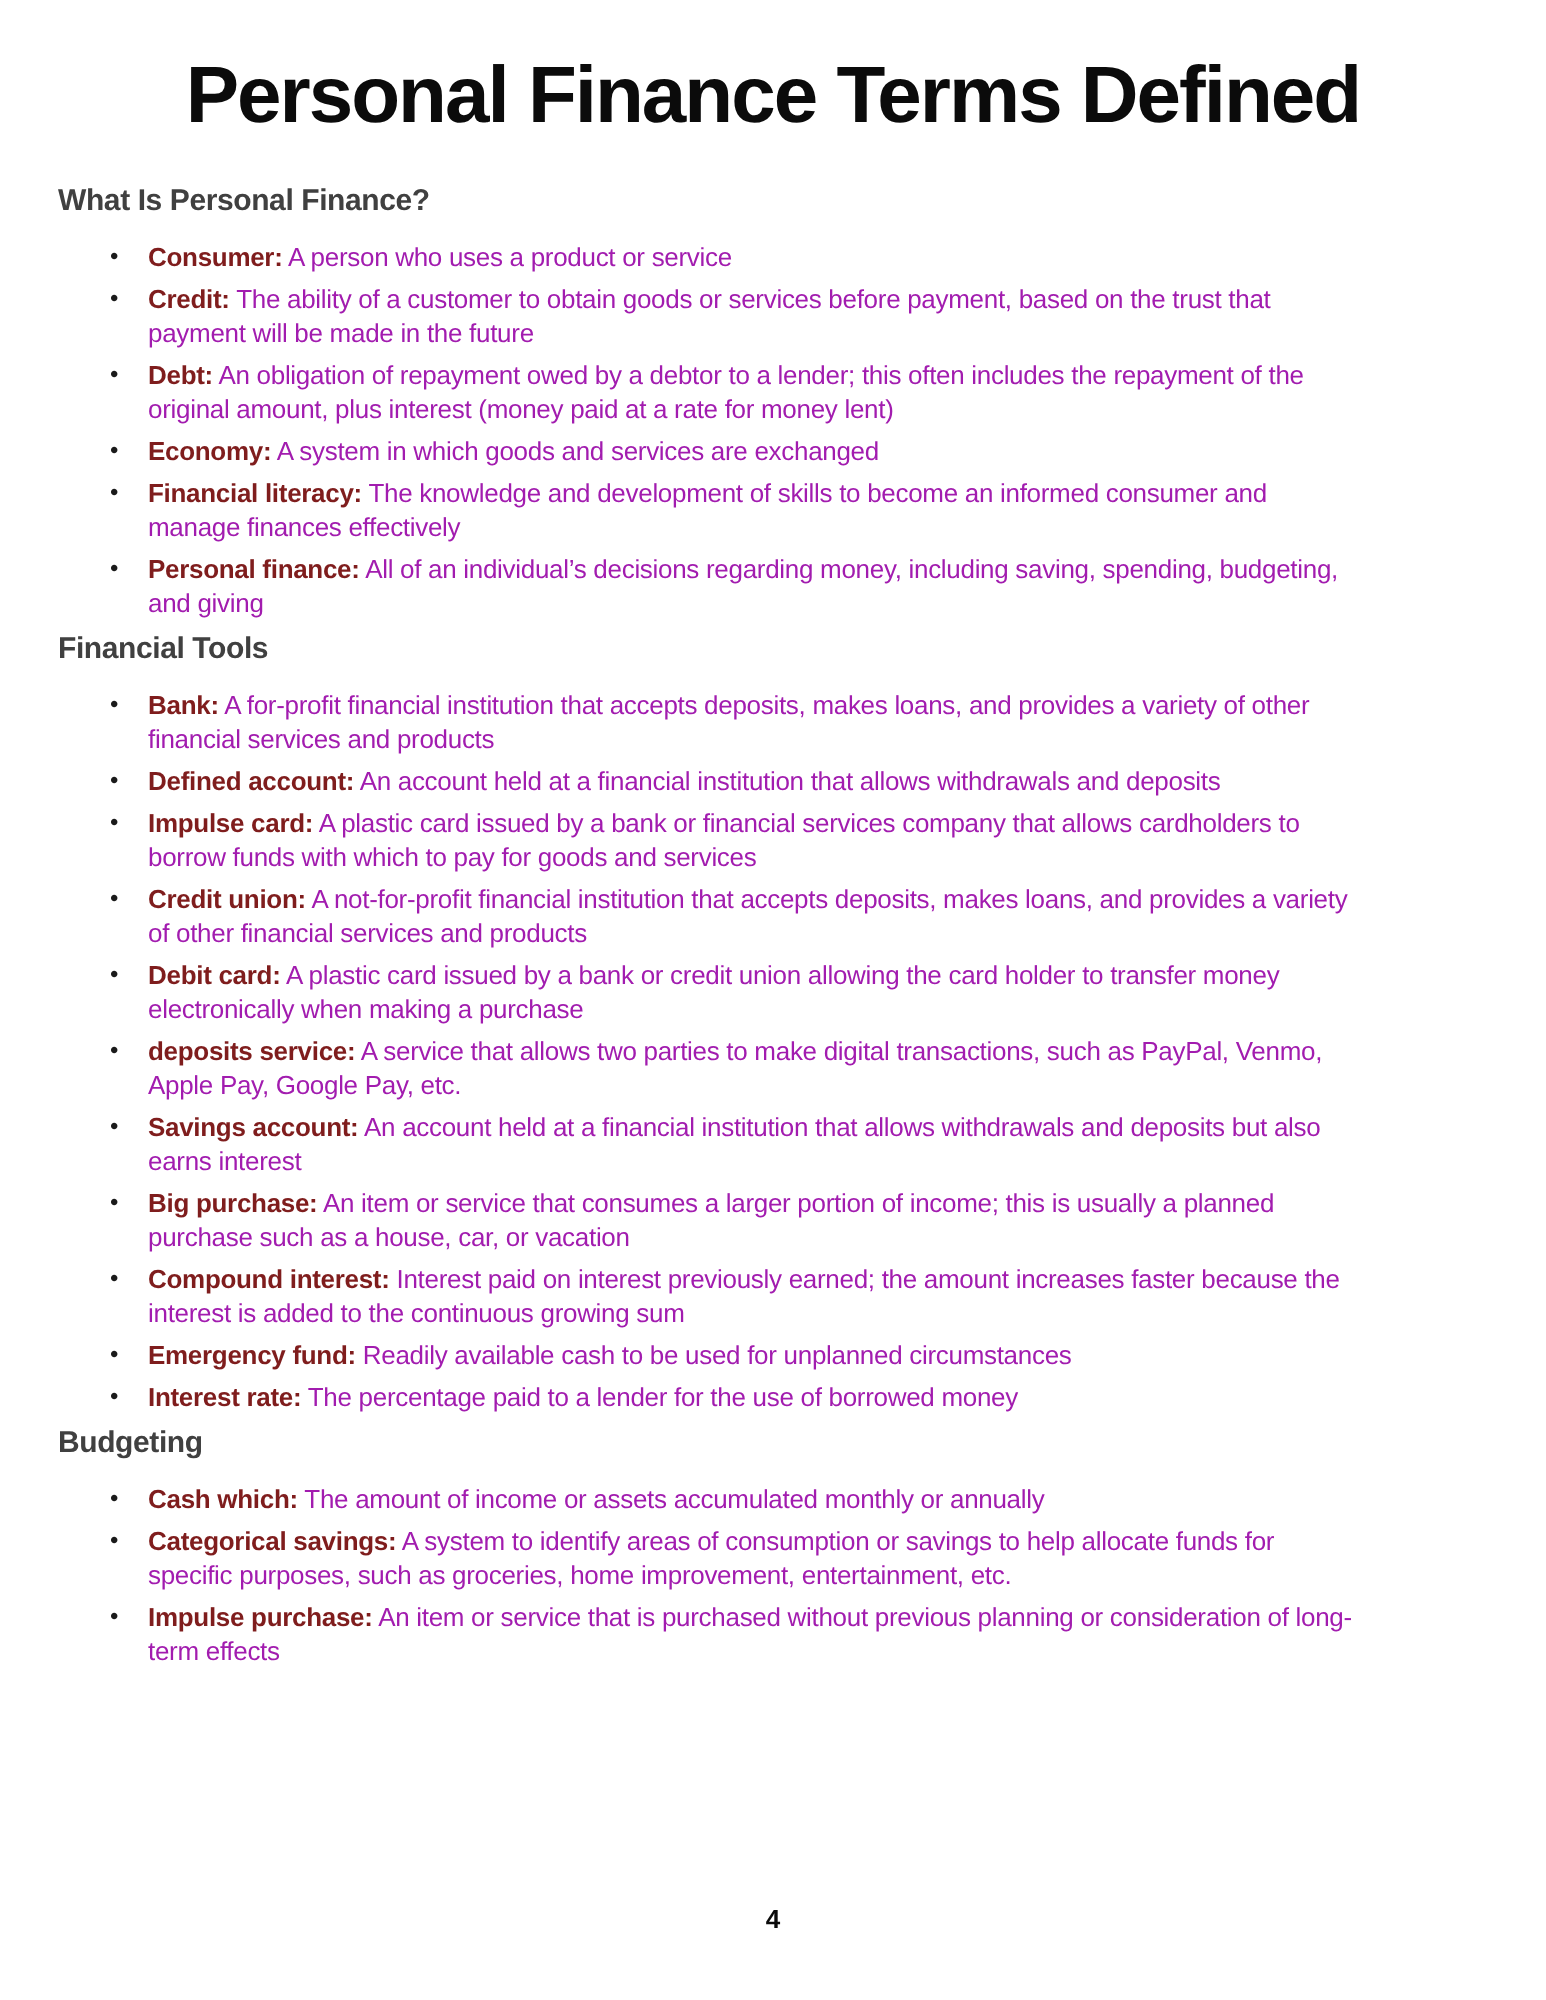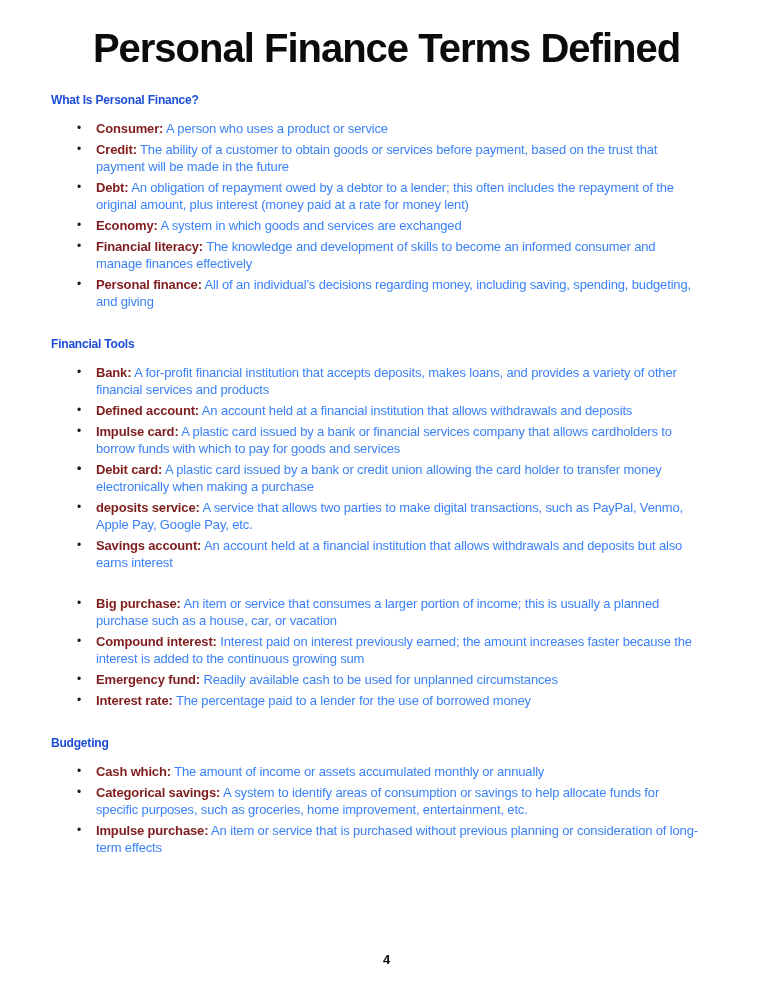--- a/index.html
+++ b/index.html
@@ -10,40 +10,40 @@
     color: #1a1a1a;
   }
   .page {
     position: relative;
     width: 773px;
     height: 1000px;
     margin: 0 auto;
     background: #ffffff;
     overflow: hidden;
     box-sizing: border-box;
-    padding: 0 51px;
+    padding: 0 29px;
   }
   .doc-title {
     margin: 26px 0 20px 0;
     text-align: center;
     font-size: 40px;
     line-height: 44px;
     font-weight: 900;
     letter-spacing: -1px;
     color: #0b0b0b;
   }
-  .doc-section { margin-top: 24px; }
+  .doc-section { margin-top: 4px; }
   .doc-section:first-child { margin-top: 0; }
   .section-heading {
     margin: 0 0 9px 0;
-    font-size: 12px;
+    font-size: 15px;
     line-height: 21px;
     font-weight: 800;
     letter-spacing: -0.2px;
-    color: #1d4ed8;
+    color: #404040;
   }
   .term-list {
     list-style: none;
     margin: 0;
     padding: 0;
   }
   .term-item {
     position: relative;
     margin: 0 0 4px 0;
     padding-left: 45px;
@@ -55,21 +55,21 @@
   }
   .bullet {
     position: absolute;
     left: 26px;
     top: 0;
     font-size: 12px;
     line-height: 17px;
     color: #1a1a1a;
   }
   .term-name { font-weight: 700; color: #7f1d1d; }
-  .term-def { color: #3b82f6; }
+  .term-def { color: #a21caf; }
   .doc-footer {
     position: absolute;
     left: 0;
     right: 0;
     bottom: 26px;
     text-align: center;
   }
   .page-number {
     font-size: 13px;
     font-weight: 700;
@@ -137,20 +137,21 @@
     <span class="term-text"><b class="term-name">Defined account:</b> <span class="term-def">An account held at a financial institution that allows withdrawals and deposits</span></span>
   </li>
 
   <li class="term-item">
     <span class="bullet">•</span>
     <span class="term-text"><b class="term-name">Impulse card:</b> <span class="term-def">A plastic card issued by a bank or financial services company that allows cardholders to borrow funds with which to pay for goods and services</span></span>
   </li>
 
   <li class="term-item">
     <span class="bullet">•</span>
+    <span class="term-text"><b class="term-name">Credit union:</b> <span class="term-def">A not-for-profit financial institution that accepts deposits, makes loans, and provides a variety of other financial services and products</span></span>
   </li>
 
   <li class="term-item">
     <span class="bullet">•</span>
     <span class="term-text"><b class="term-name">Debit card:</b> <span class="term-def">A plastic card issued by a bank or credit union allowing the card holder to transfer money electronically when making a purchase</span></span>
   </li>
 
   <li class="term-item">
     <span class="bullet">•</span>
     <span class="term-text"><b class="term-name">deposits service:</b> <span class="term-def">A service that allows two parties to make digital transactions, such as PayPal, Venmo, Apple Pay, Google Pay, etc.</span></span>

